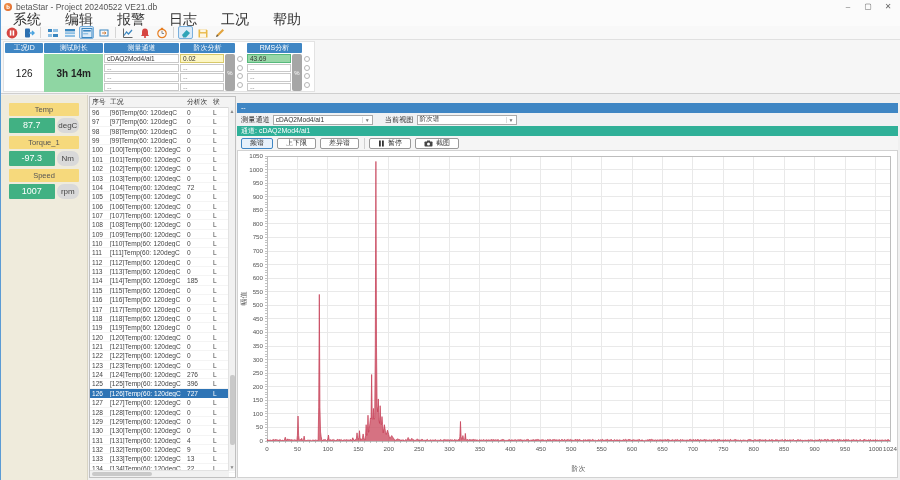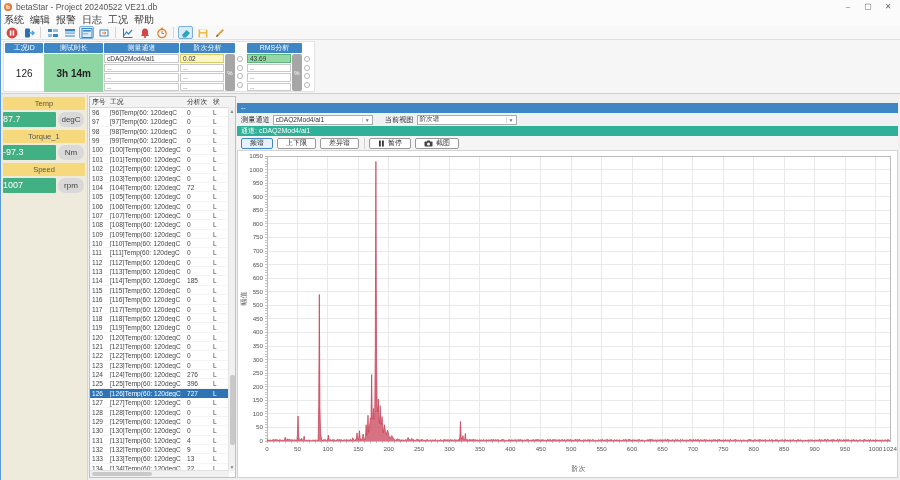--- a/index.html
+++ b/index.html
@@ -6,21 +6,21 @@
   .app{position:relative;width:900px;height:480px;overflow:hidden;background:#f0f0f0;
        font-family:"Liberation Sans",sans-serif;border-left:1px solid #5b9bd5;box-sizing:border-box;}
   
   .titlebar{position:absolute;left:0;top:0;width:100%;height:13px;background:#fbfbfb;display:flex;align-items:center;}
   .logo{width:8px;height:8px;border-radius:50%;background:radial-gradient(circle at 35% 35%,#f59a51,#d95b20);
         margin:0 4px 0 3px;color:#fff;font-size:6px;line-height:8px;text-align:center;font-weight:bold;}
   .title-text{font-size:8.5px;color:#555;}
   .win-controls{position:absolute;right:2px;top:0;display:flex;}
   .win-btn{width:20px;height:13px;font-size:8px;color:#666;text-align:center;line-height:13px;}
   .menubar{position:absolute;left:0;top:13px;width:100%;height:13px;background:#fbfbfb;display:flex;align-items:center;}
-  .menu-item{font-size:10px;color:#333;padding:0 3px;line-height:13px;}
+  .menu-item{font-size:14px;color:#333;padding:0 12px;line-height:13px;}
   .toolbar{position:absolute;left:0;top:26px;width:100%;height:14px;background:#f8f8f8;
            border-bottom:1px solid #e0e0e0;display:flex;align-items:center;padding-left:2px;box-sizing:border-box;}
   .tb{width:15px;height:13px;display:flex;align-items:center;justify-content:center;margin:0 1px;box-sizing:border-box;}
   .tb.active{background:#dcebf8;border:1px solid #7ab0dd;border-radius:2px;}
   .tb-sep{width:1px;height:11px;background:#d5d5d5;margin:0 3px;}
   
   .summary{position:absolute;left:0;top:40px;width:100%;height:54px;background:#f6f6f6;border-bottom:1px solid #cfcfcf;box-sizing:border-box;}
   .sum-panel{position:absolute;left:2px;top:1px;width:312px;height:51px;background:#fff;border:1px solid #e3e3e3;box-sizing:border-box;padding:1px;}
   .sum-cols{display:flex;gap:1px;}
   .sum-col{display:flex;flex-direction:column;}
@@ -34,25 +34,25 @@
   .sfield.dim{color:#999;}
   .sfield.val-yellow{background:#fdf6c3;border-color:#d8c96a;}
   .sfield.val-green{background:#97d7a7;border-color:#57b97c;}
   .strip{width:10px;height:37px;background:#a6a6a6;border-radius:2px;margin-left:1px;color:#fff;font-size:6px;
          display:flex;align-items:center;justify-content:center;}
   .led-col{width:11px;display:flex;flex-direction:column;align-items:center;gap:2.5px;padding-top:2px;box-sizing:border-box;}
   .led{width:6px;height:6px;border-radius:50%;background:#fff;border:1px solid #b5b5b5;box-sizing:border-box;}
   
   .main{position:absolute;left:0;top:95px;width:100%;height:385px;background:#f0f0f0;}
   
-  .sidebar{position:absolute;left:0;top:0;width:87px;height:385px;background:#efebdc;border-right:1px solid #d8d4c4;box-sizing:border-box;padding:2px;}
+  .sidebar{position:absolute;left:0;top:0;width:87px;height:385px;background:#efebdc;border-right:1px solid #d8d4c4;box-sizing:border-box;padding:8px;}
   .gauge{margin-bottom:3px;}
   .g-label{height:13px;background:#f6d97c;color:#555;font-size:7.5px;line-height:13px;text-align:center;border-radius:1px;}
   .g-vals{display:flex;margin-top:2px;gap:2px;}
-  .g-value{width:53px;height:15px;background:#41b183;color:#fff;font-size:9px;line-height:15px;text-align:left;border-radius:1px;}
+  .g-value{width:53px;height:15px;background:#41b183;color:#fff;font-size:9px;line-height:15px;text-align:center;border-radius:1px;}
   .g-unit{width:26px;height:15px;background:#d9d9d9;color:#444;font-size:8px;line-height:15px;text-align:center;border-radius:7px;}
   
   .table-panel{position:absolute;left:88px;top:1px;width:147px;height:382px;background:#fff;border:1px solid #c0c0c0;box-sizing:border-box;}
   .thead{display:flex;height:10px;background:#f3f3f3;border-bottom:1px solid #d8d8d8;font-size:6.8px;color:#333;line-height:10px;}
   .trow{display:flex;height:9.36px;line-height:9.36px;font-size:6.6px;color:#444;border-bottom:1px solid #f4f4f4;box-sizing:border-box;}
   .trow.sel{background:#2e74b5;color:#fff;border-bottom-color:#2e74b5;}
   .c0{width:18px;padding-left:2px;overflow:hidden;}
   .c1{width:77px;overflow:hidden;white-space:nowrap;}
   .c2{width:26px;overflow:hidden;}
   .c3{width:12px;overflow:hidden;}

